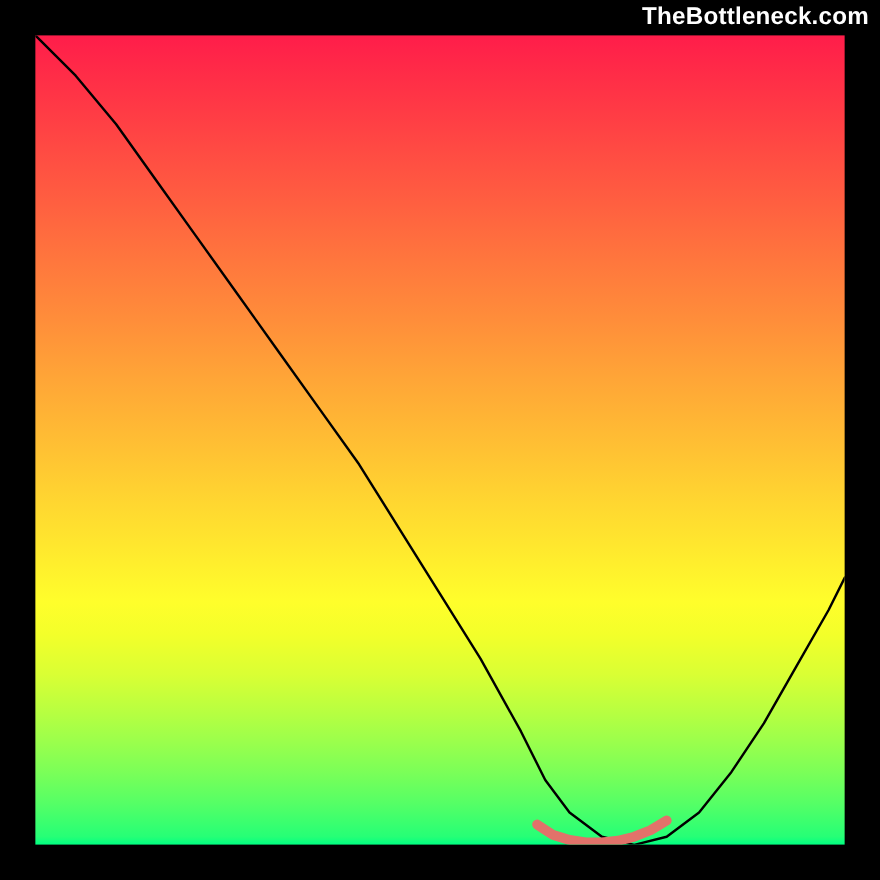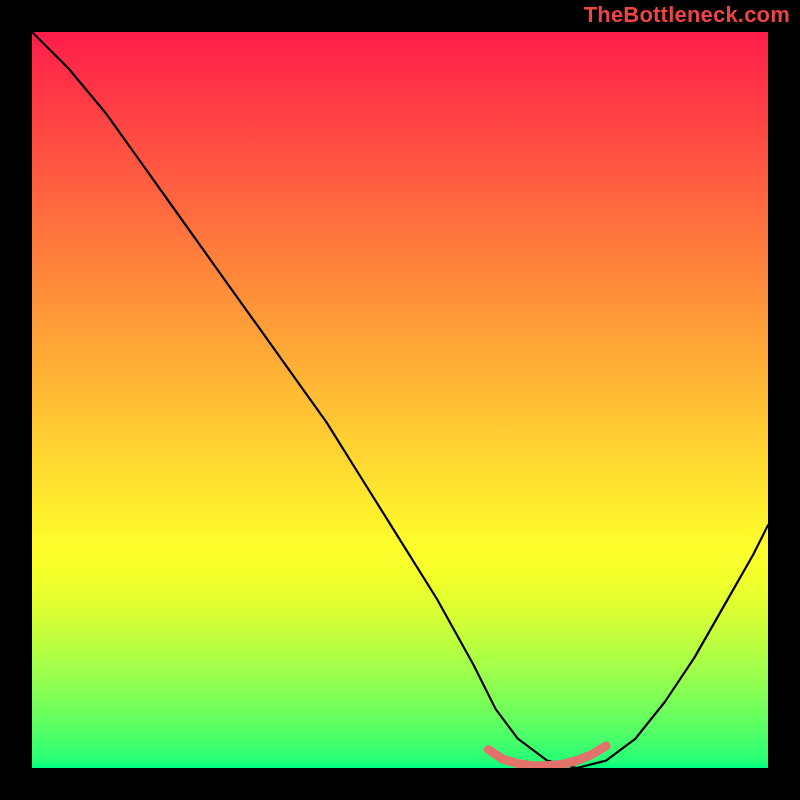--- a/index.html
+++ b/index.html
@@ -10,21 +10,21 @@
     height: 800px;
     background: #000;
   }
   .watermark {
     position: absolute;
     top: 2px;
     right: 10px;
     font-family: Arial, Helvetica, sans-serif;
     font-size: 22px;
     font-weight: 600;
-    color: #ef4444;
+    color: #ffffff;
     letter-spacing: 0.2px;
     z-index: 10;
   }
   .plot-area {
     position: absolute;
     left: 32px;
     top: 32px;
     width: 736px;
     height: 736px;
     overflow: hidden;

